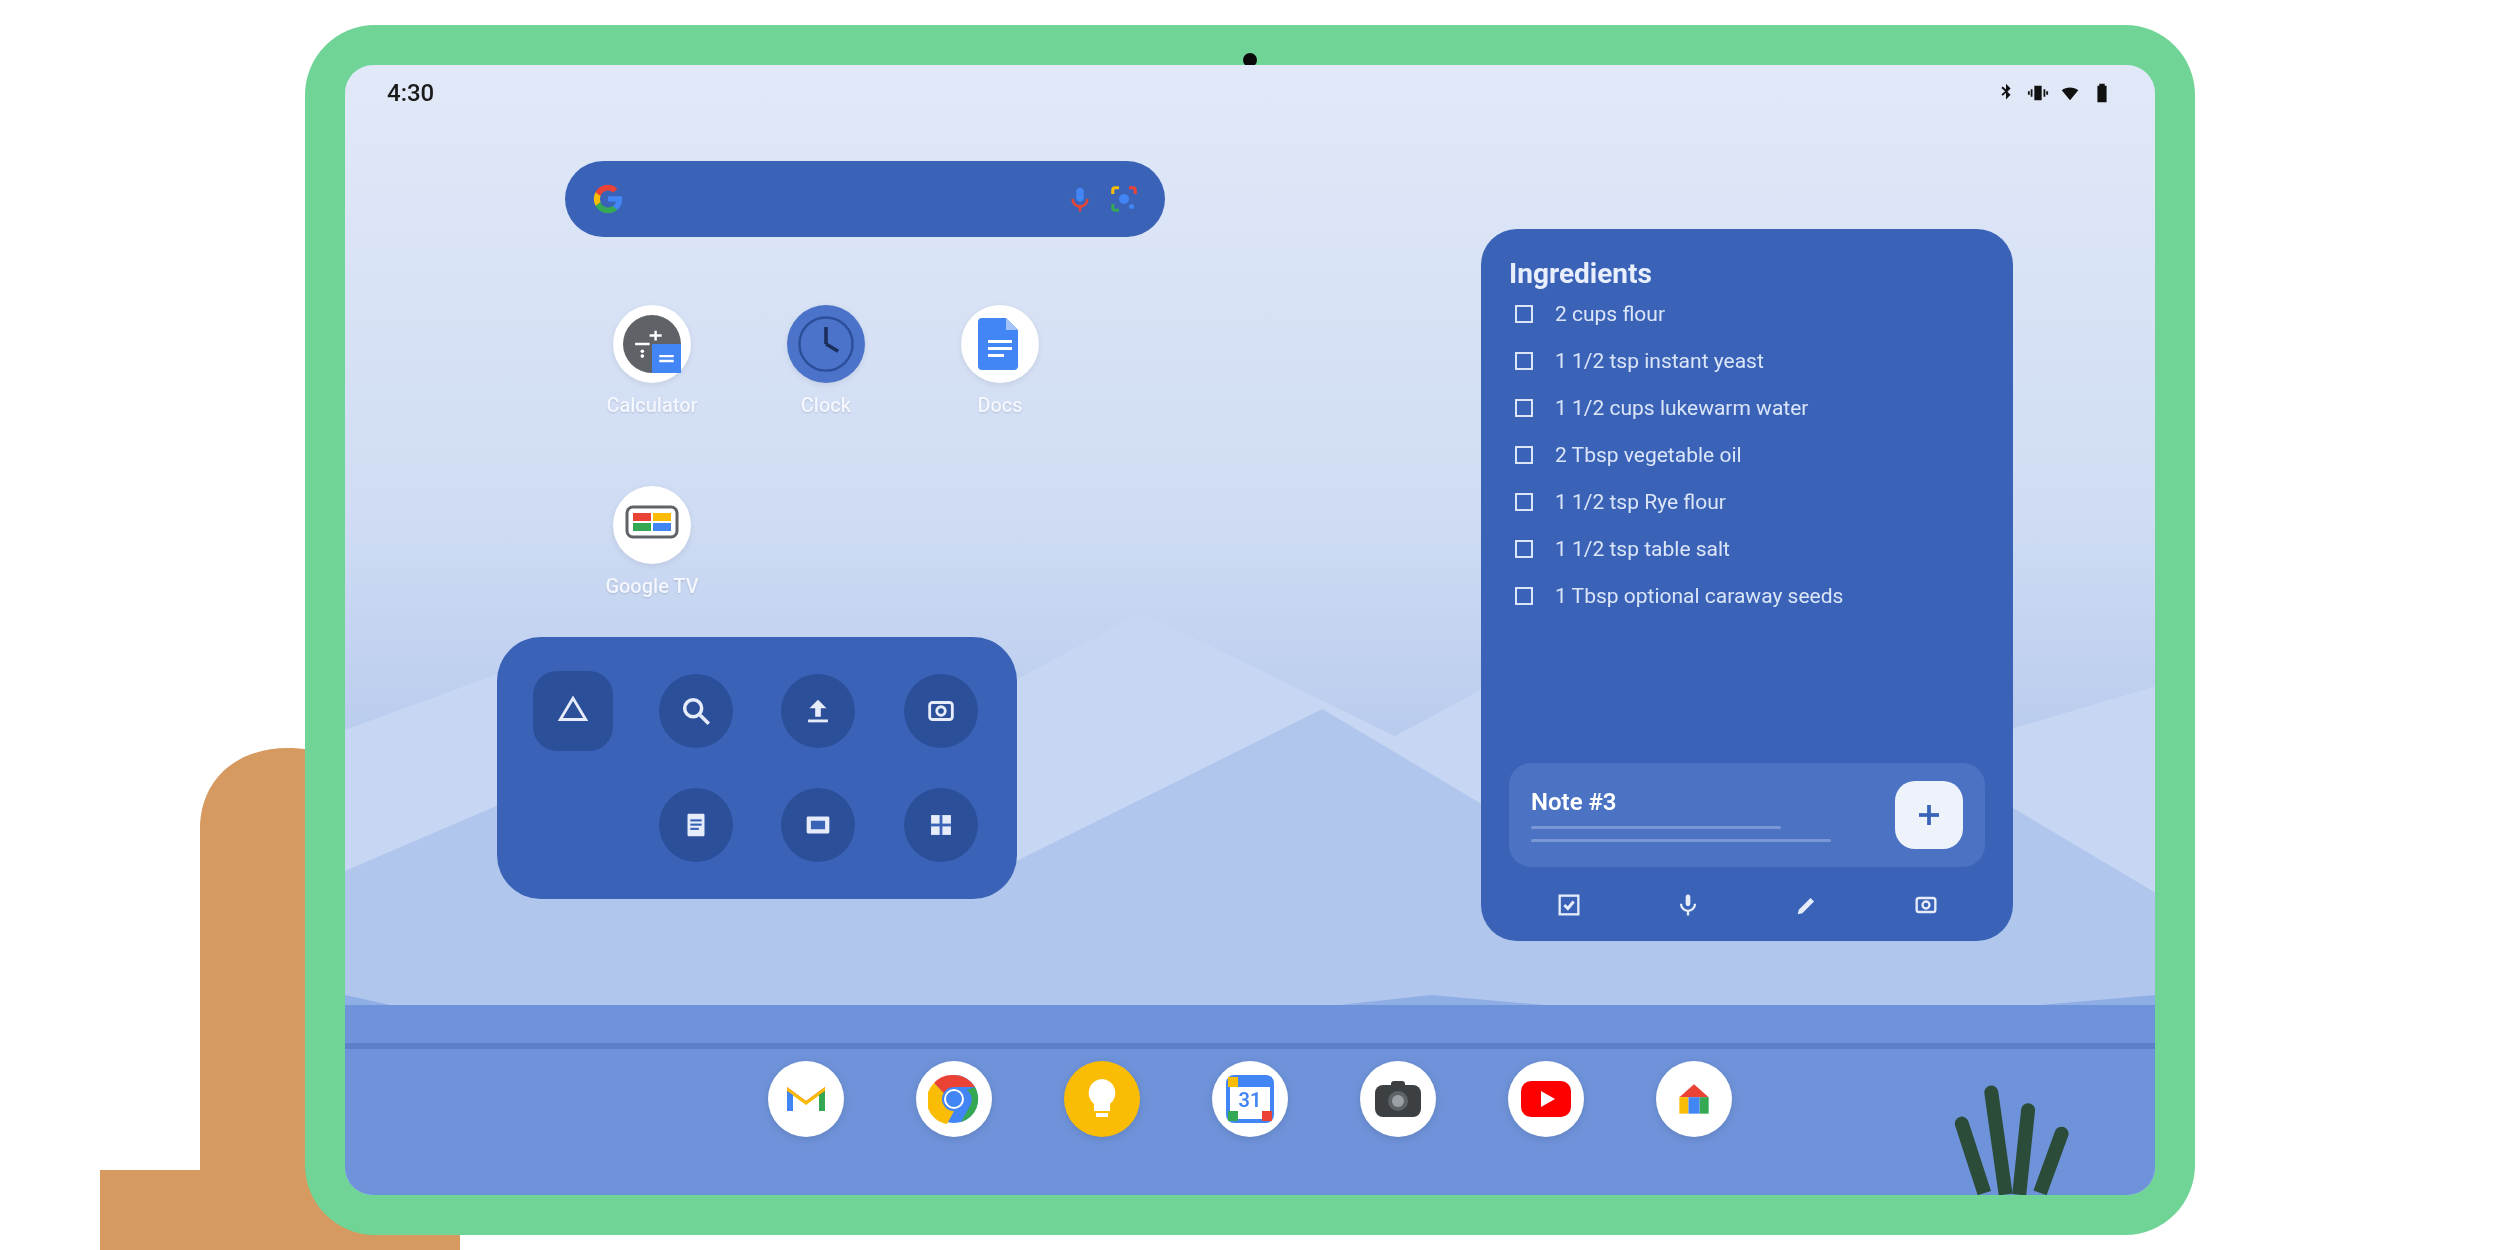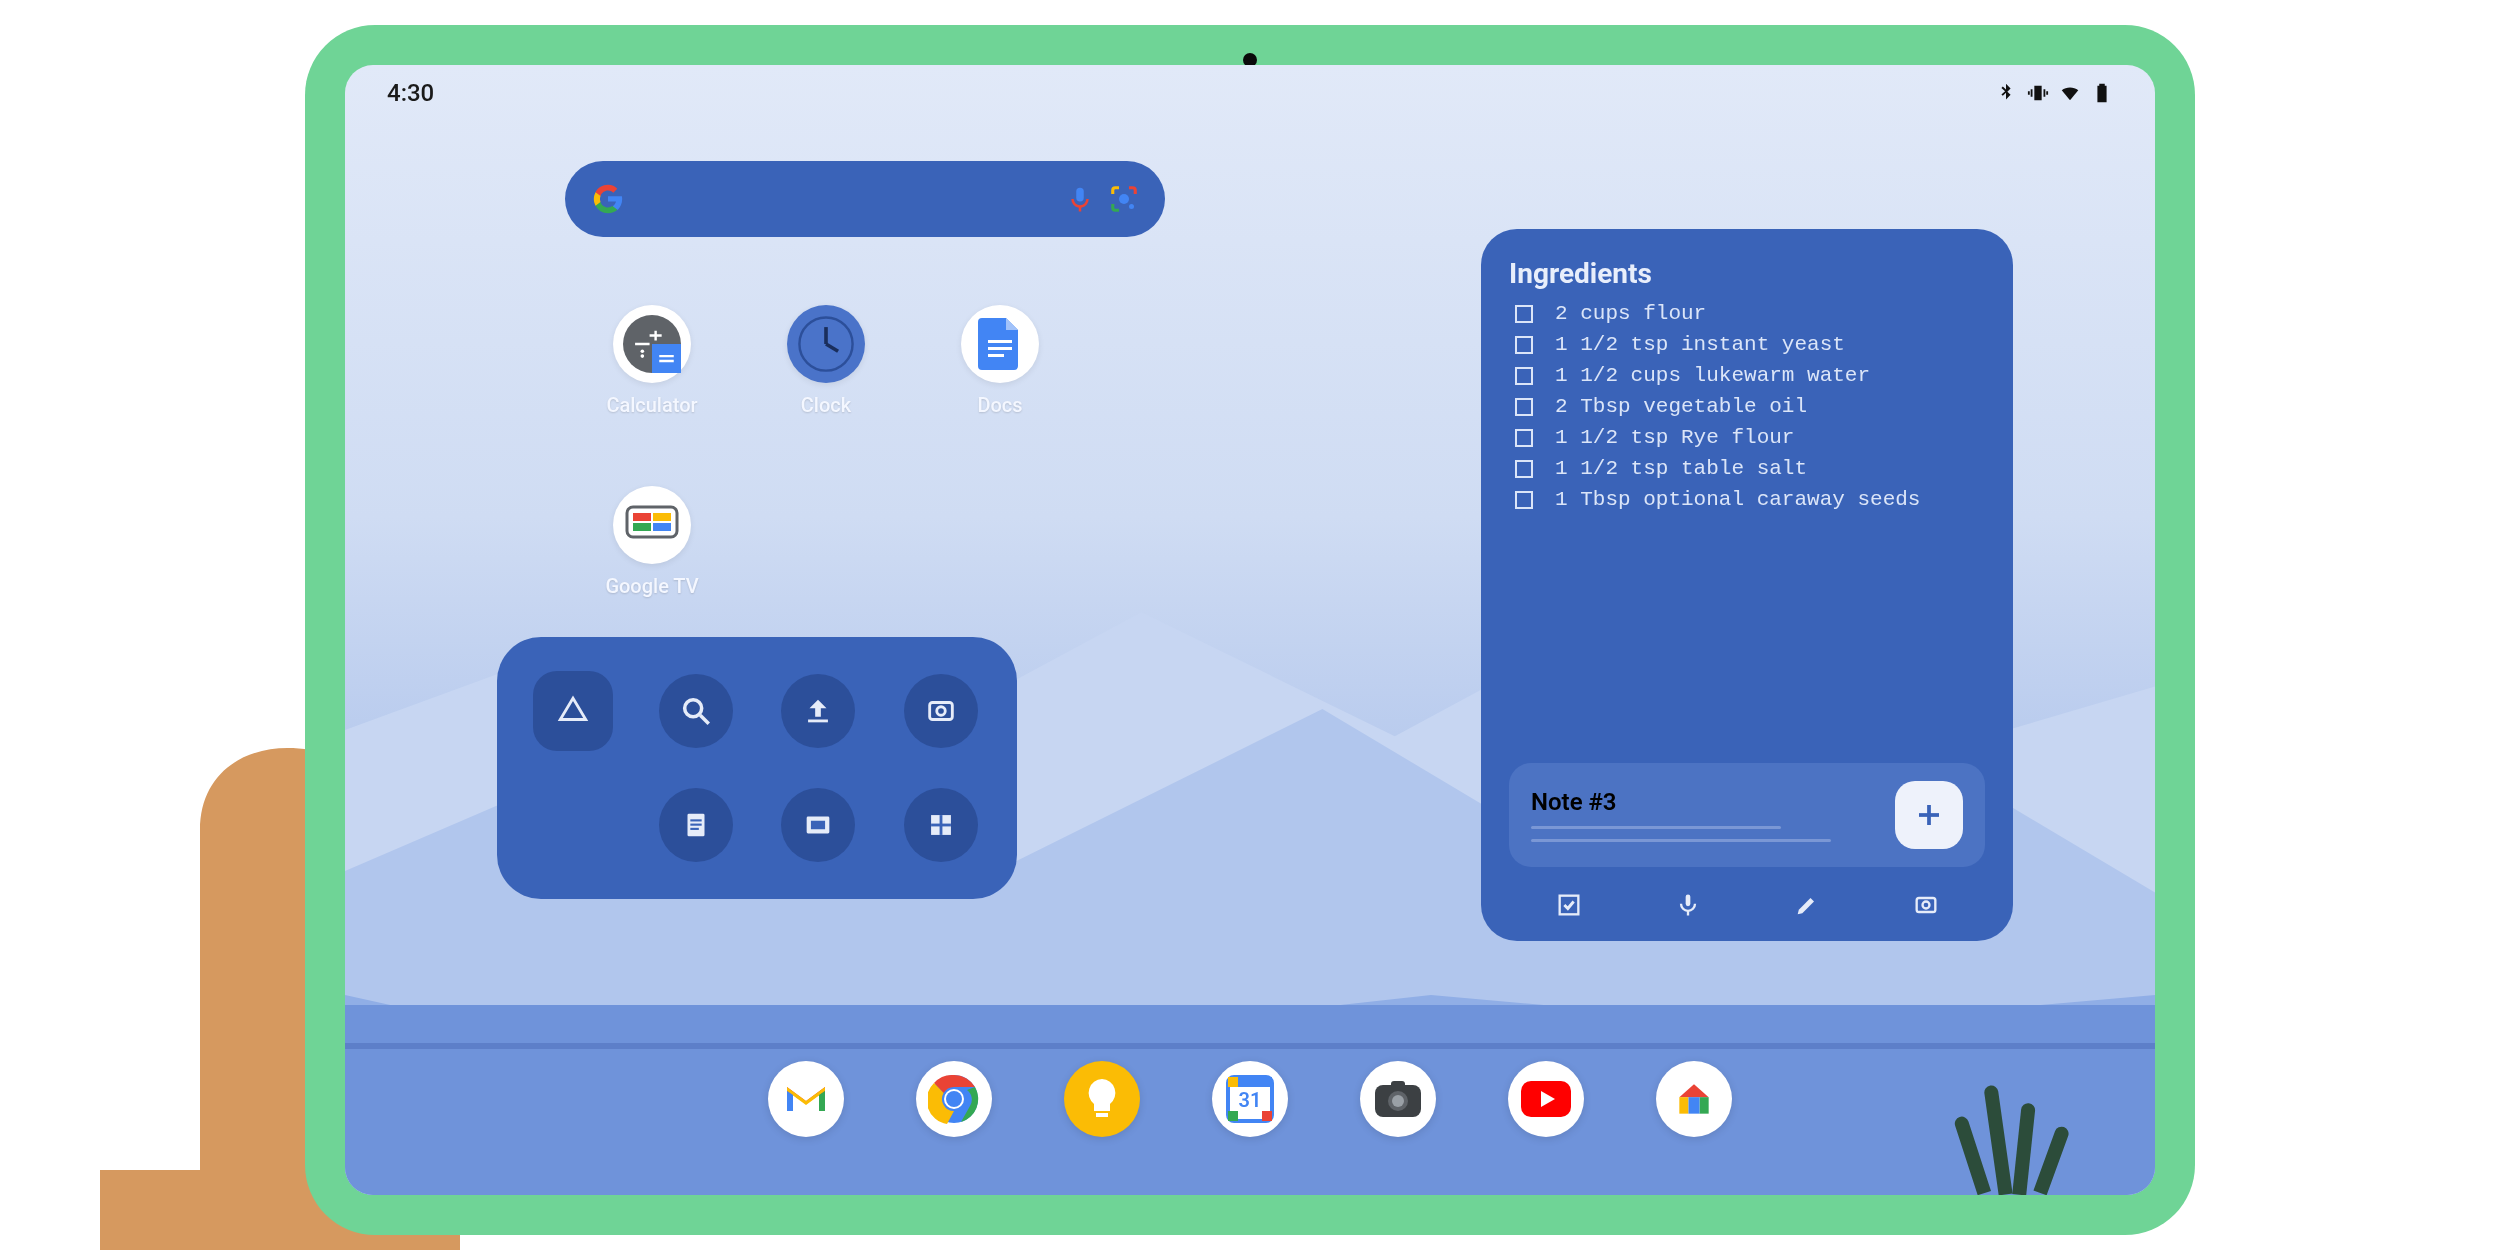--- a/index.html
+++ b/index.html
@@ -132,30 +132,30 @@
   .drive-widget .empty{visibility:hidden;}
 
   
   .keep-widget{
     position:absolute; top:164px; right:142px;
     width:532px; height:712px; background:#3a63b8; border-radius:36px;
     color:#e8eefb; display:flex; flex-direction:column;
     padding:28px 28px 18px 28px;
   }
   .keep-title{font-size:28px; font-weight:700; margin-bottom:12px;}
-  .keep-list{flex:1; display:flex; flex-direction:column; gap:8px; padding-left:6px;font-family:Liberation Mono, monospace;}
+  .keep-list{flex:1; display:flex; flex-direction:column; gap:23px; padding-left:6px;}
   .keep-item{display:flex; align-items:center; gap:22px; font-size:21px; color:#dbe5f8;}
   .keep-item .box{width:18px;height:18px;border:2px solid #dbe5f8;}
   .note-card{
     margin-top:10px;
     background:#4c73c3; border-radius:22px; padding:18px 22px;
     display:flex; align-items:center; justify-content:space-between;
   }
   .note-card .nc-left{display:flex; flex-direction:column; gap:10px;}
-  .note-card .nc-title{font-size:24px; font-weight:600; color:#000000;}
+  .note-card .nc-title{font-size:24px; font-weight:600; color:#ffffff;}
   .note-card .line{height:3px;background:#7a97d5;border-radius:2px;}
   .note-card .line.l1{width:250px;}
   .note-card .line.l2{width:300px;}
   .note-add{width:68px;height:68px;background:#eef2fb;border-radius:20px;display:flex;align-items:center;justify-content:center;}
   .note-add svg{width:30px;height:30px;stroke:#3a63b8;stroke-width:3;fill:none;}
   .keep-tools{display:flex; justify-content:space-around; padding-top:20px;}
   .keep-tools .tool{width:36px;height:36px;display:flex;align-items:center;justify-content:center;}
   .keep-tools svg{width:28px;height:28px;fill:#e6ecf9;}
 
   

